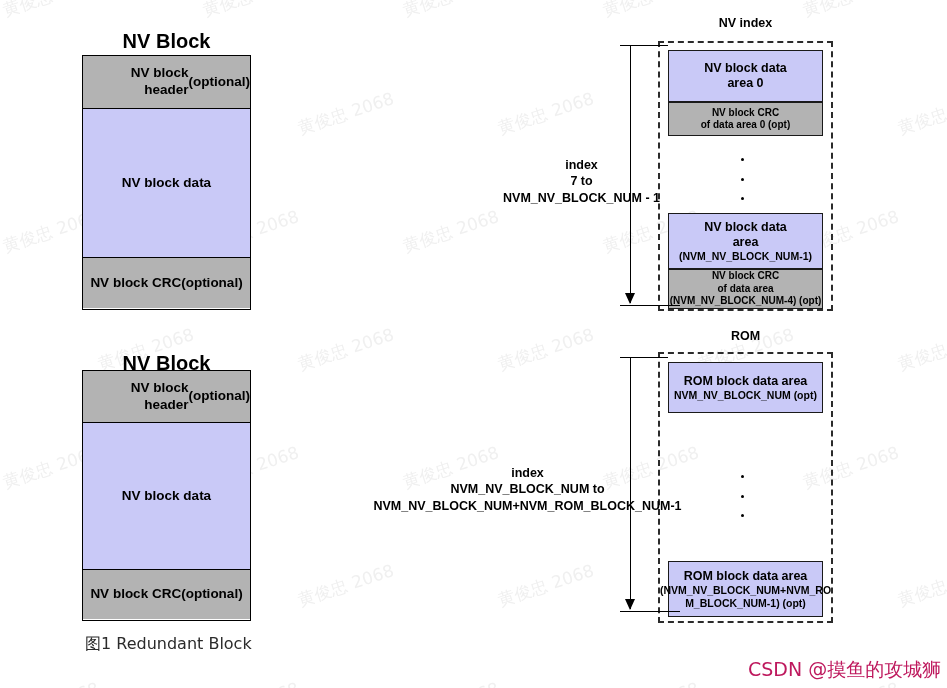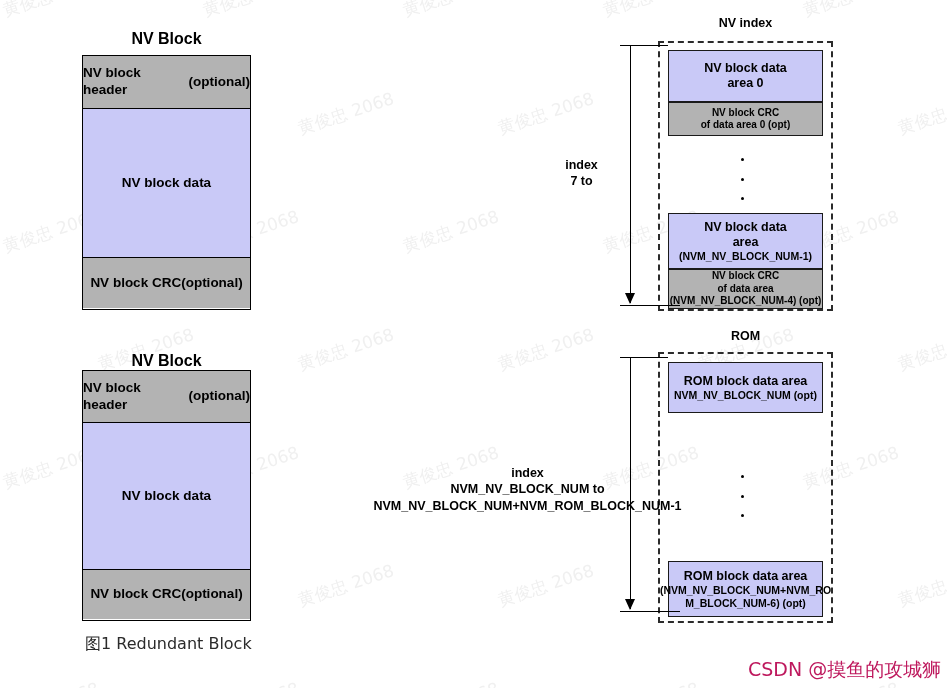--- a/index.html
+++ b/index.html
@@ -34,38 +34,38 @@
     font-family: "DejaVu Sans", sans-serif;
     white-space: nowrap;
     transform: rotate(-18deg);
     transform-origin: left top;
     user-select: none;
   }
 
   
   .blk-title {
     position: absolute;
-    font-size: 16px;
+    font-size: 20px;
     font-weight: bold;
     color: #000;
     text-align: center;
     white-space: nowrap;
   }
   .nvblock {
     position: absolute;
     border: 1.6px solid #000;
     box-sizing: border-box;
     background: #ffffff;
   }
   .seg {
     box-sizing: border-box;
     display: flex;
     align-items: center;
     justify-content: center;
-    text-align: left;
+    text-align: right;
     font-size: 13.5px;
     font-weight: bold;
     color: #000;
     line-height: 1.25;
   }
   .seg.gray { background: #b3b3b3; }
   .seg.blue { background: #c9c9f7; }
   .seg.mid { border-top: 1.6px solid #000; border-bottom: 1.6px solid #000; }
 
   
@@ -281,41 +281,42 @@
   </div>
 
   <div class="hline" style="left:620px; top:45px; width:48px;"></div>
   <div class="vline" style="left:630px; top:45px; height:258px;"></div>
   <div class="arrowhead" style="left:625px; top:293px;"></div>
   <div class="hline" style="left:620px; top:305px; width:60px;"></div>
 
   <div class="idxlabel" style="left:438px; top:157px; width:287px; text-align:center;">
     <div>index</div>
     <div>7 to</div>
+    <div>NVM_NV_BLOCK_NUM - 1</div>
   </div>
 
   <div class="memtitle" style="left:658px; top:329px; width:175px;">ROM</div>
 
   <div class="dashbox" style="left:658px; top:352px; width:175px; height:271px;"></div>
 
   <div class="areabox" style="left:668px; top:362px; width:155px; height:51px;">
     <div class="a-main">ROM block data area</div>
     <div class="a-sub">NVM_NV_BLOCK_NUM (opt)</div>
   </div>
 
   <div class="vdots" style="left:740px; top:475px; width:4px; height:42px;">
     <span></span>
       <span></span>
       <span></span>
   </div>
 
   <div class="areabox" style="left:668px; top:561px; width:155px; height:56px;">
     <div class="a-main">ROM block data area</div>
     <div class="a-sub">(NVM_NV_BLOCK_NUM+NVM_RO</div>
-    <div class="a-sub">M_BLOCK_NUM-6) (opt)</div>
+    <div class="a-sub">M_BLOCK_NUM-1) (opt)</div>
   </div>
 
   <div class="hline" style="left:620px; top:357px; width:48px;"></div>
   <div class="vline" style="left:630px; top:357px; height:252px;"></div>
   <div class="arrowhead" style="left:625px; top:599px;"></div>
   <div class="hline" style="left:620px; top:611px; width:60px;"></div>
 
   <div class="idxlabel" style="left:330px; top:465px; width:395px; text-align:center;">
     <div>index</div>
     <div>NVM_NV_BLOCK_NUM to</div>

